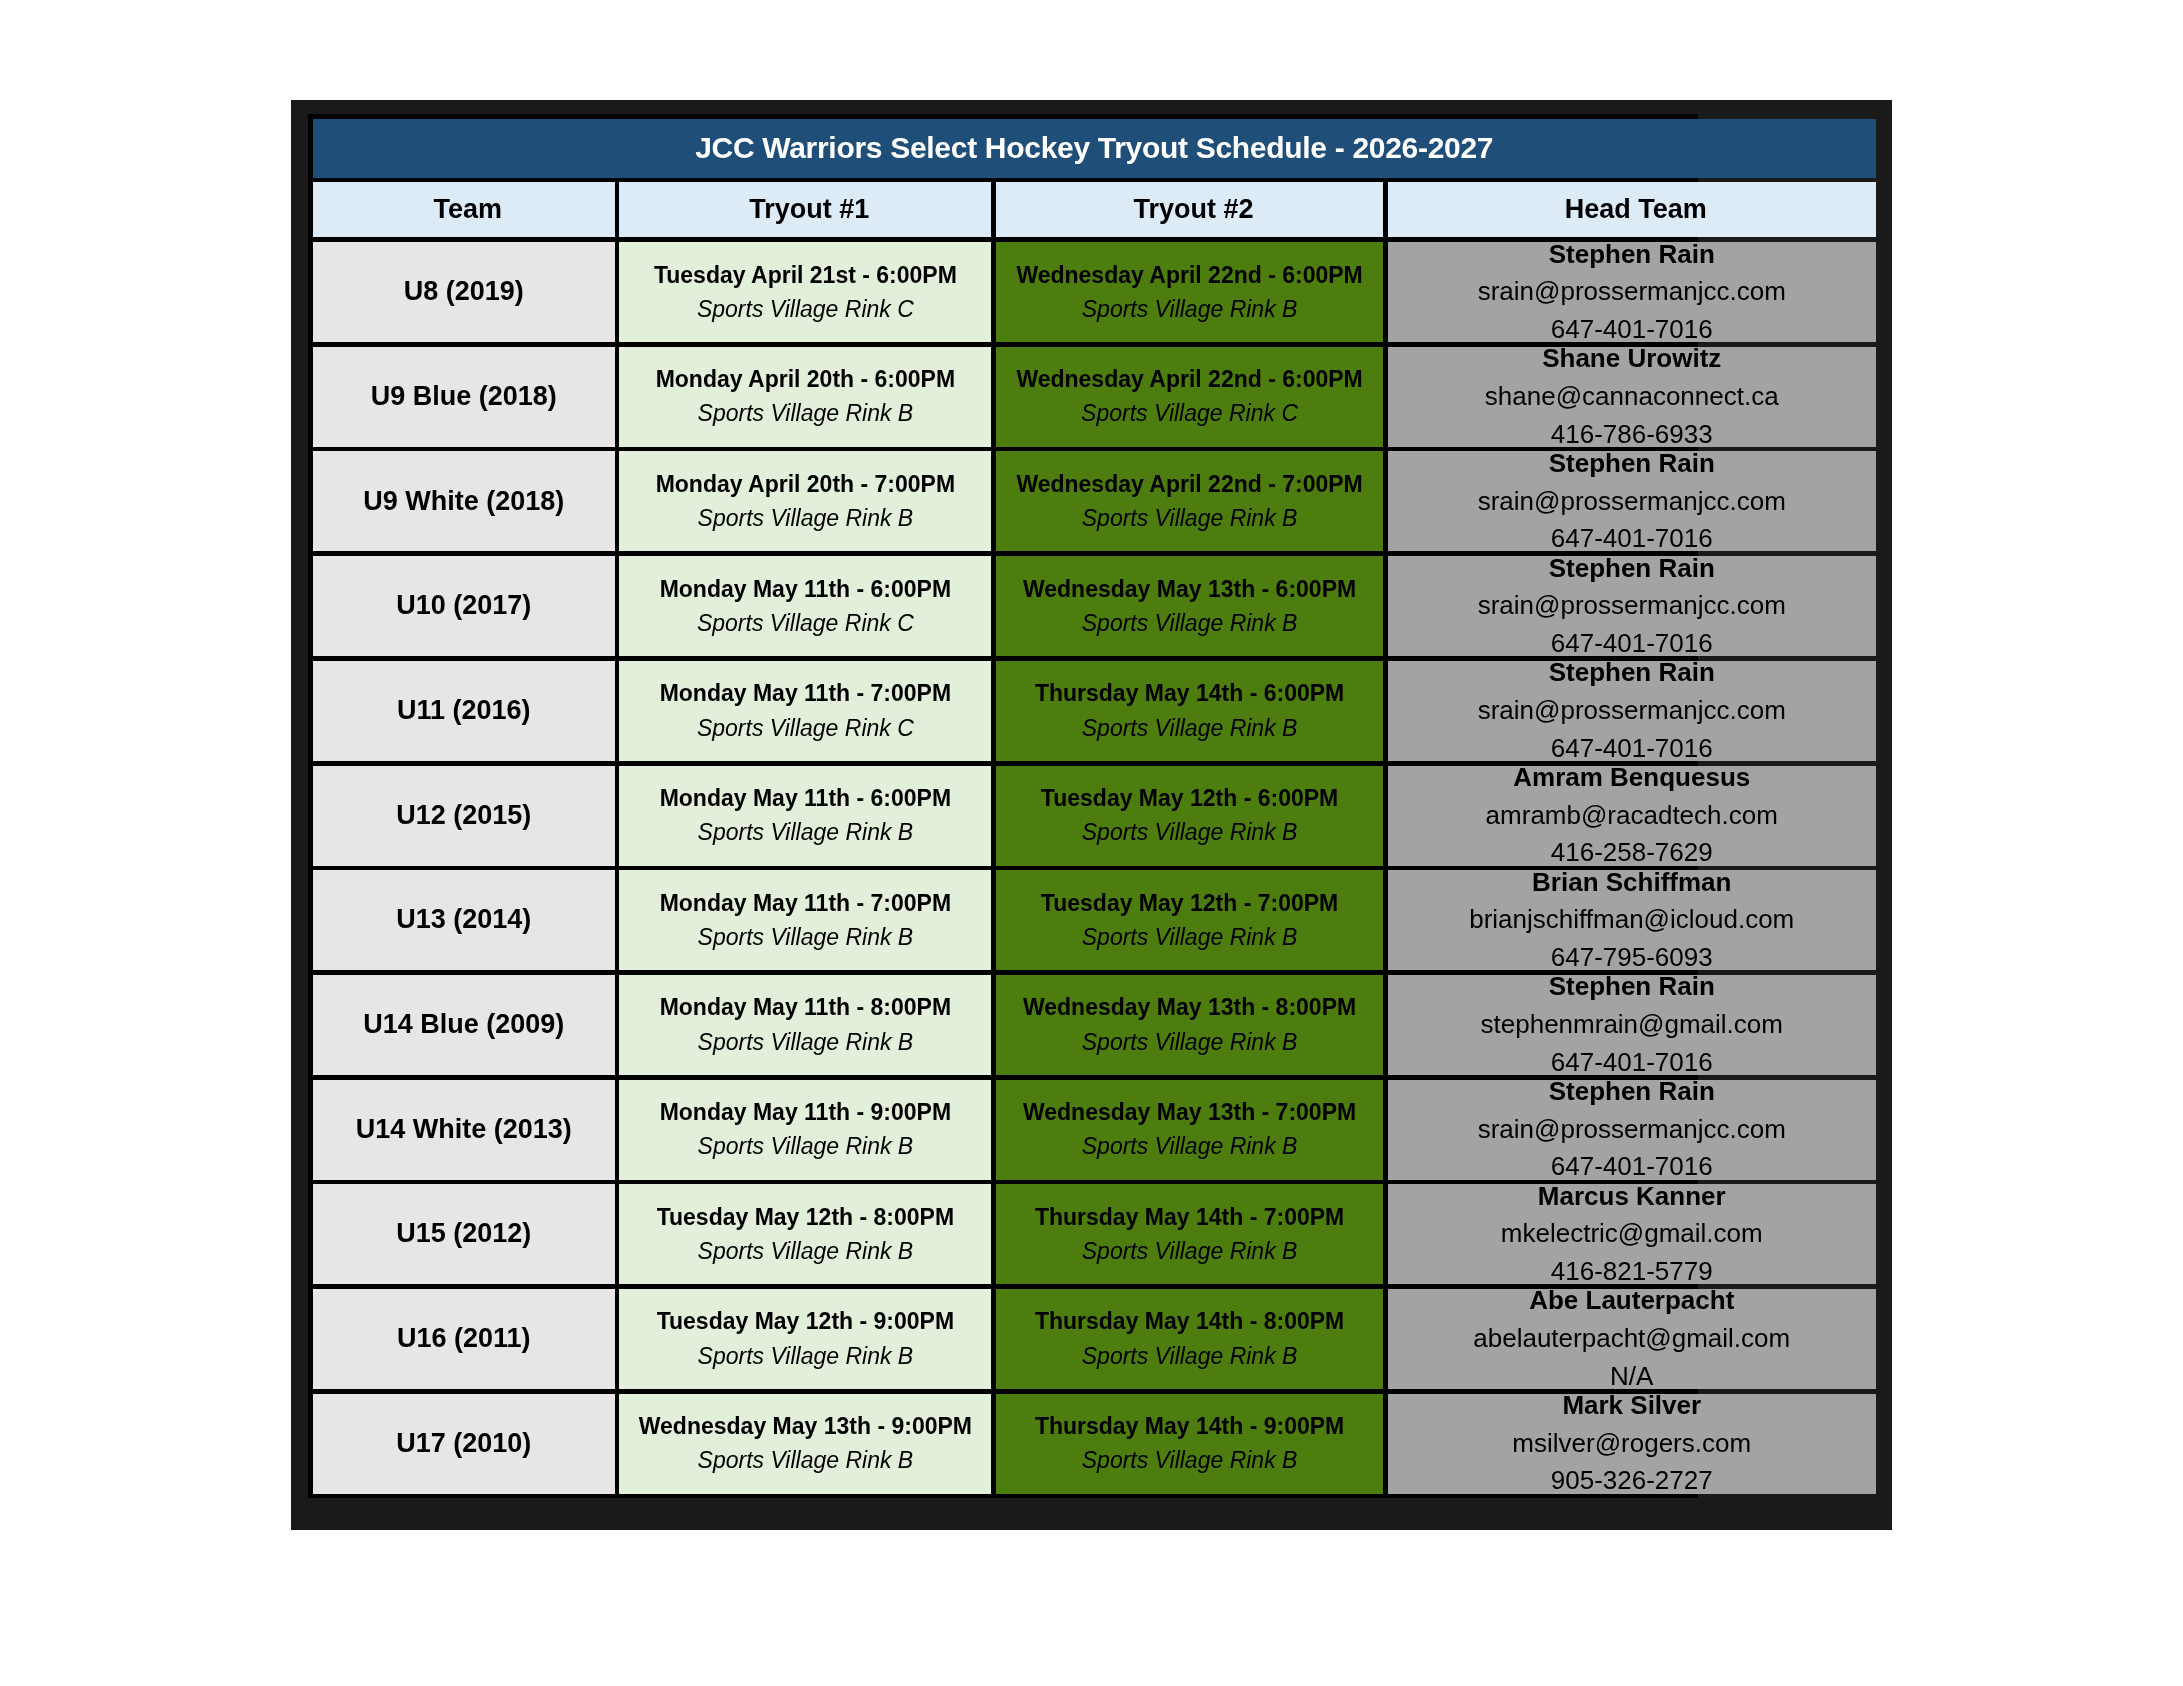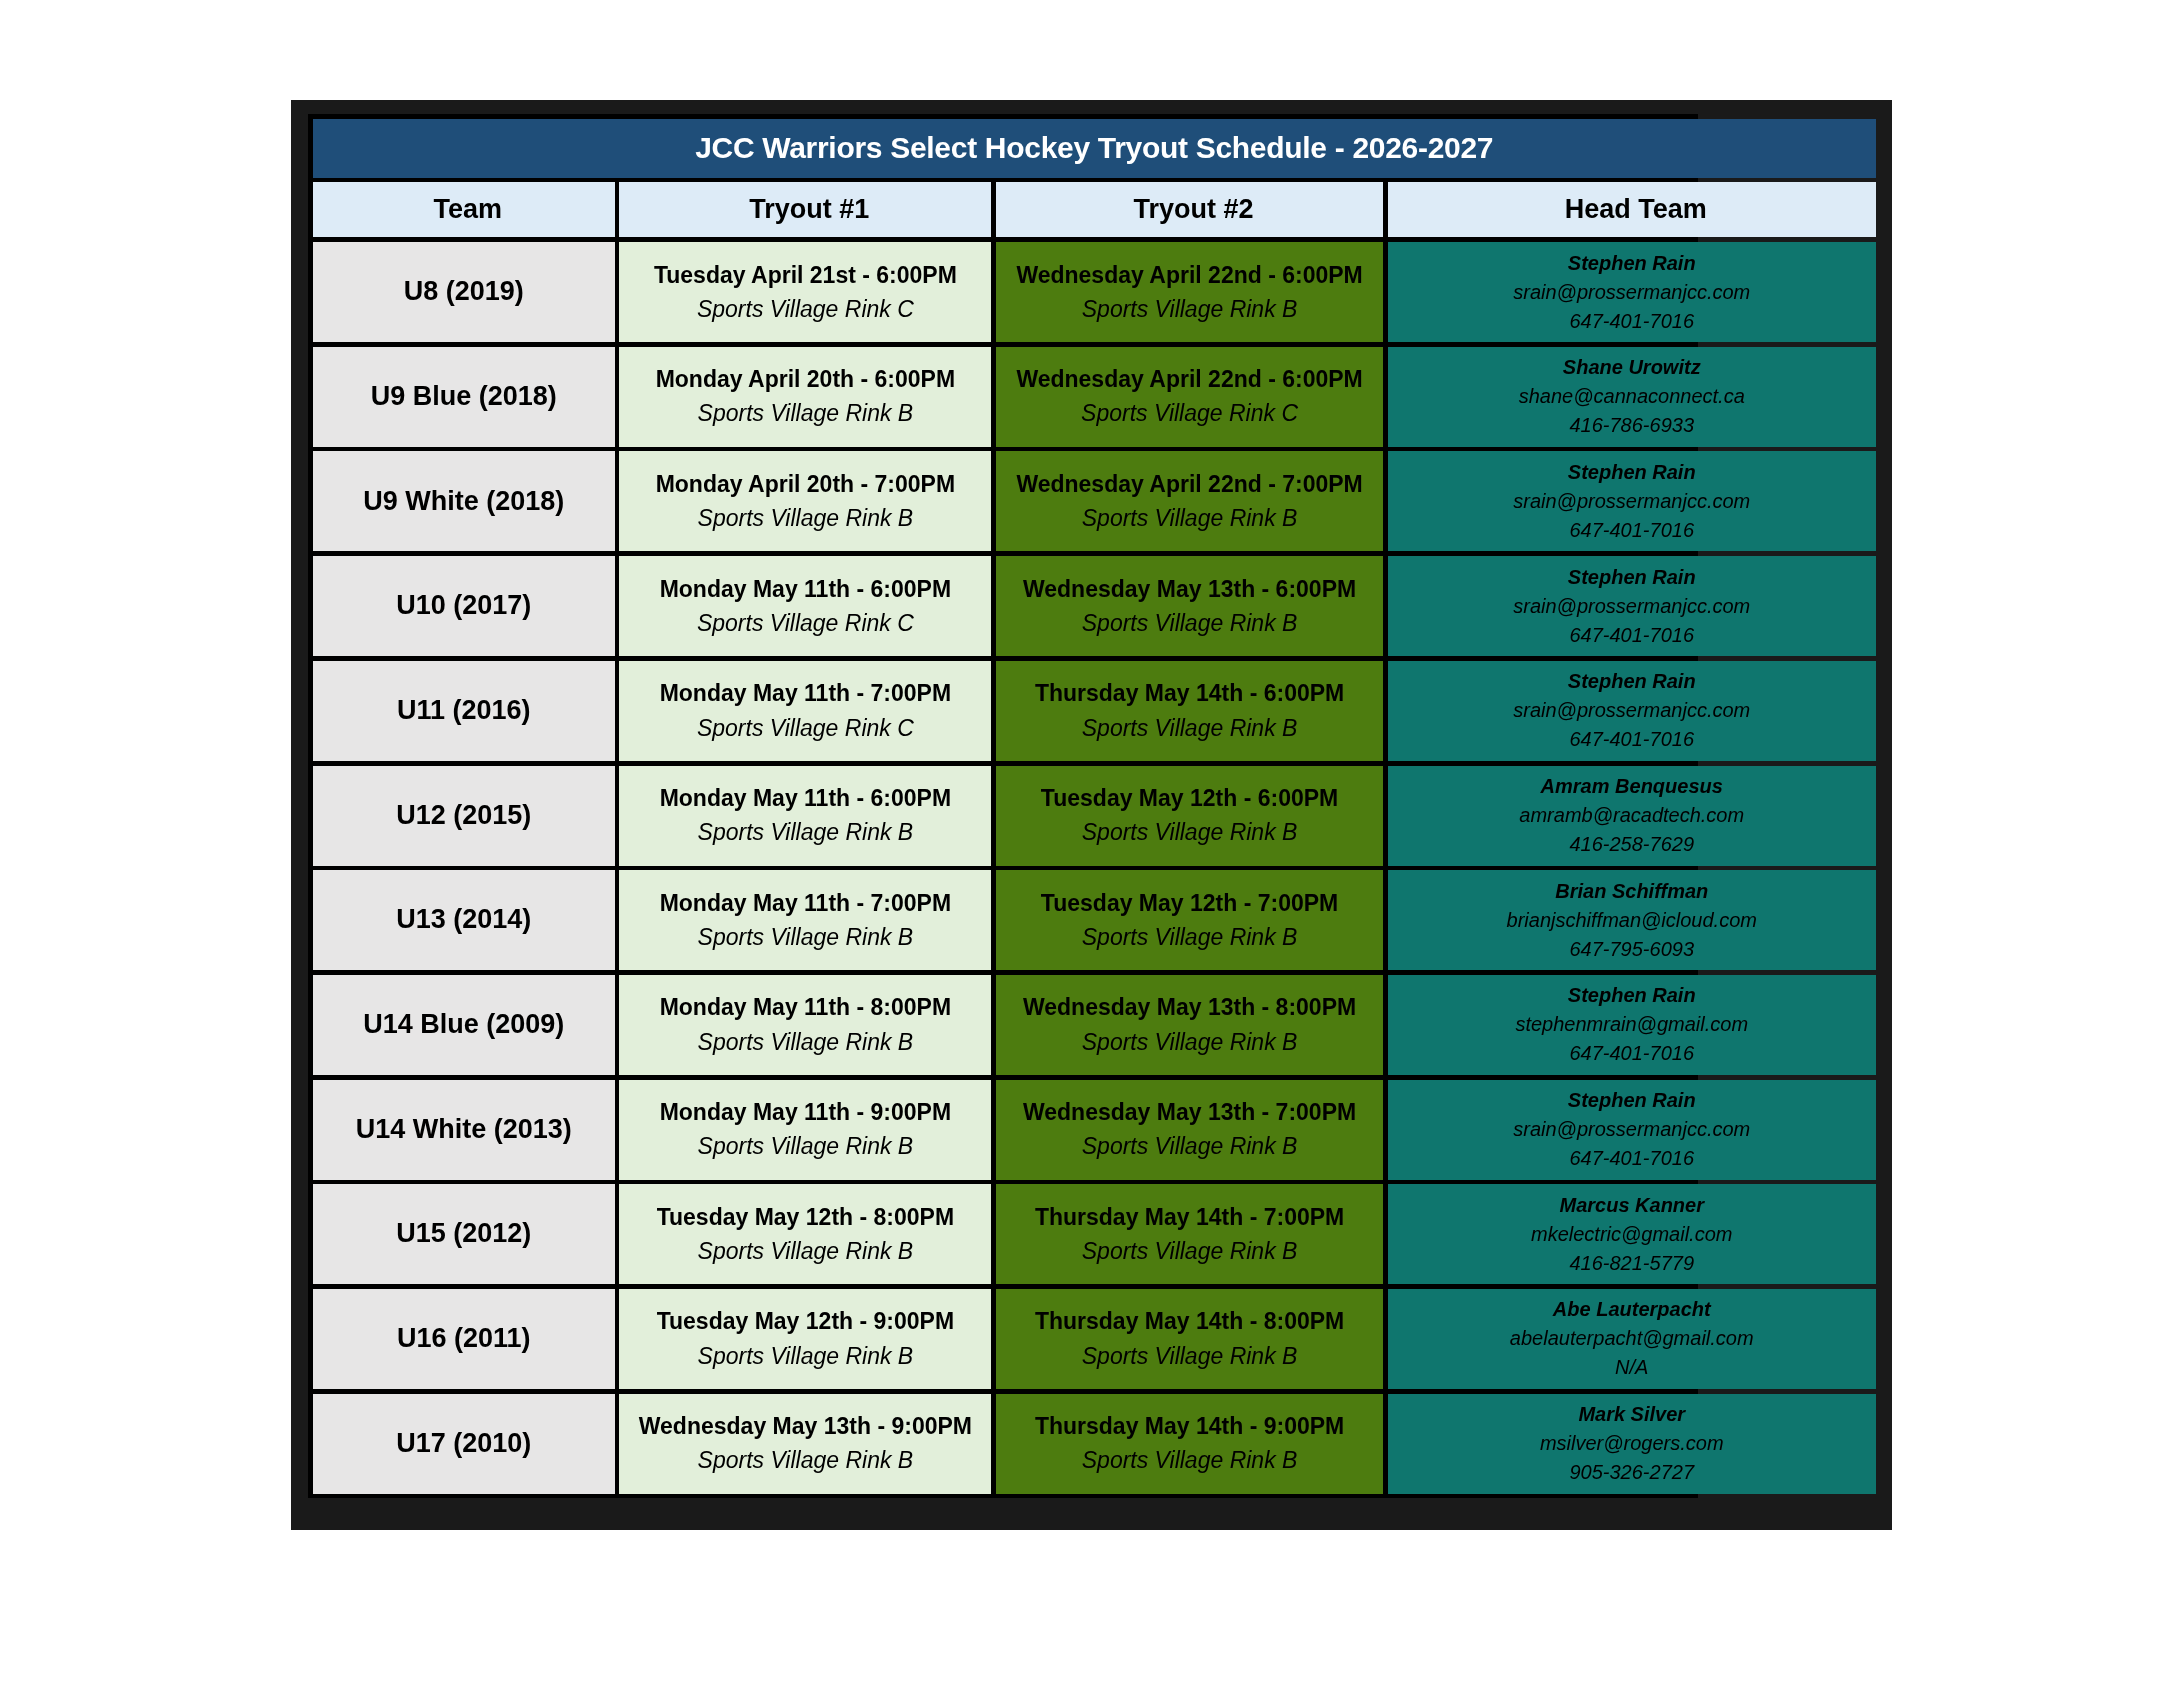--- a/index.html
+++ b/index.html
@@ -16,21 +16,21 @@
   .title { grid-column: 1 / span 4; height: 59px; background: #1f4e79; color: #ffffff;
            display: flex; align-items: center; justify-content: center;
            font-weight: bold; font-size: 30px; letter-spacing: -0.3px; }
   .hdr { height: 55px; background: #ddebf7; display: flex; align-items: center;
          justify-content: center; font-weight: bold; font-size: 27px; padding-left: 8px; }
   .cell { height: 100px; display: flex; flex-direction: column; align-items: center;
           justify-content: center; text-align: center; line-height: 1.25; }
   .team { background: #e7e6e6; font-weight: bold; font-size: 27px; }
   .t1 { background: #e2efda; }
   .t2 { background: #4d7c0f; }
-  .coach { background: #0f766e; font-size: 20px; line-height: 1.45; font-style: italic; }
+  .coach { background: #a3a3a3; font-size: 26px; line-height: 1.45; }
   .when { font-weight: bold; font-size: 23px; }
   .where { font-style: italic; font-size: 23px; margin-top: 5.4px; }
   .cname { font-weight: bold; }
 </style>
 </head>
 <body>
 
 <div class="frame"></div>
 
 <div class="table" id="tbl">

